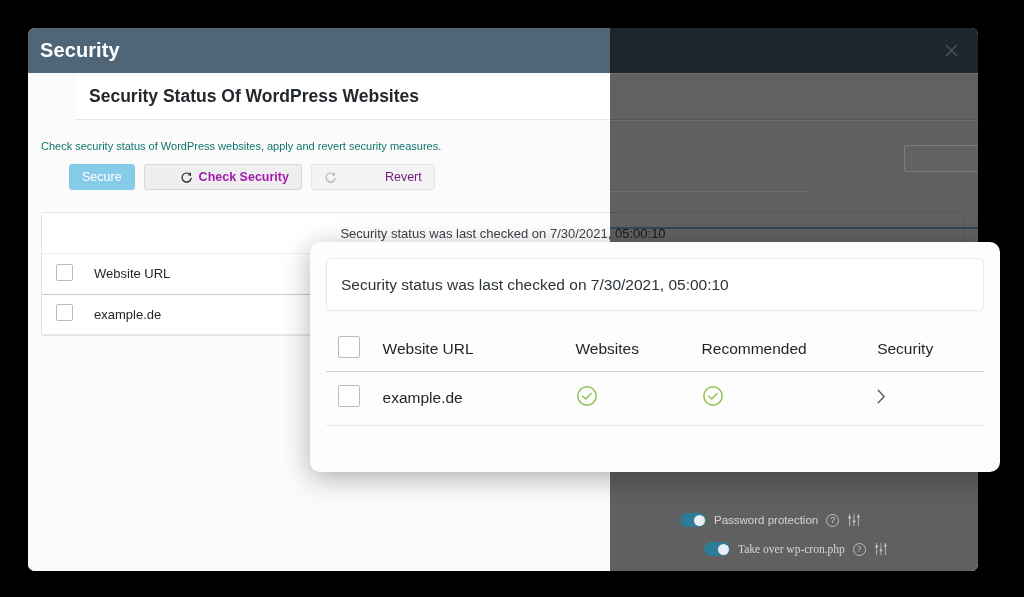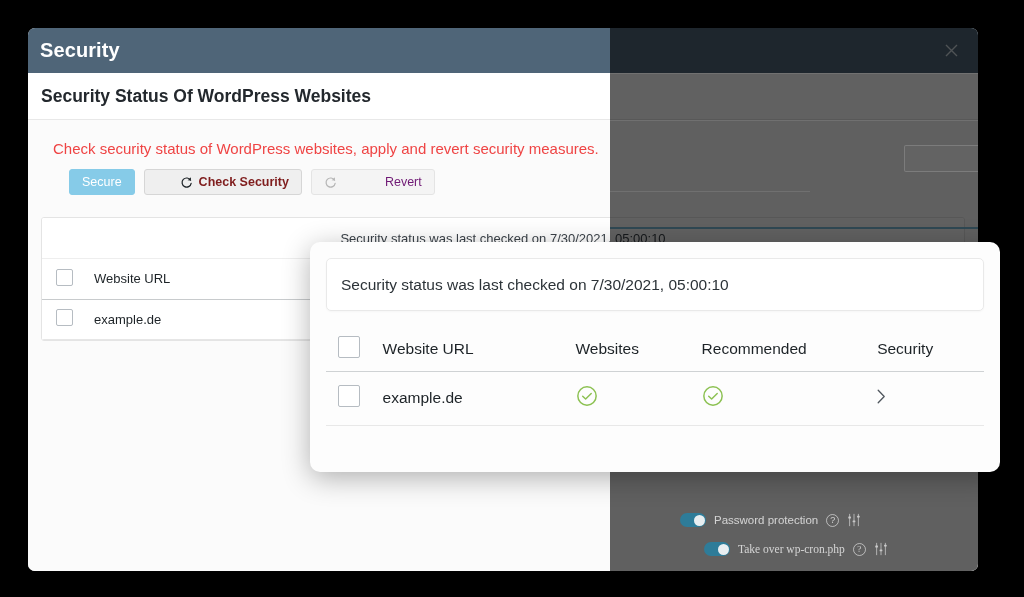--- a/index.html
+++ b/index.html
@@ -57,38 +57,39 @@
     opacity: 0.9;
   }
 
   .page-head {
     height: 47px;
     background: #ffffff;
     display: flex;
     align-items: center;
     padding: 0 13px;
     border-bottom: 1px solid #e8e8e8;
+    margin-left: 48px;
   }
   .page-title {
     font-size: 17.5px;
     font-weight: bold;
     color: #23282d;
   }
 
   .body-area {
     position: relative;
     background: #fbfbfb;
     padding: 20px 13px 0 13px;
     height: calc(100% - 92px);
   }
 
   .intro-text {
-    font-size: 15px;
-    color: #ef4444;
-    margin: 0 0 12px 12px;
+    font-size: 11px;
+    color: #0f766e;
+    margin: 0 0 12px 0;
   }
 
   .toolbar { display: flex; align-items: center; gap: 9px; }
 
   .btn {
     height: 26px;
     border-radius: 3px;
     font-size: 12.5px;
     display: inline-flex;
     align-items: center;
@@ -101,21 +102,21 @@
   }
   .btn-primary {
     background: #86cbe8;
     color: #ffffff;
     border-color: #86cbe8;
     font-weight: normal;
     margin-left: 28px;
   }
   .btn-default {
     background: #efefef;
-    color: #7f1d1d;
+    color: #a21caf;
     border-color: #d6d6d6;
     font-weight: bold;
     padding-left: 35px;
   }
   .btn-disabled {
     background: #f4f4f4;
     color: #701a75;
     border-color: #e4e4e4;
     cursor: default;
     gap: 48px;

